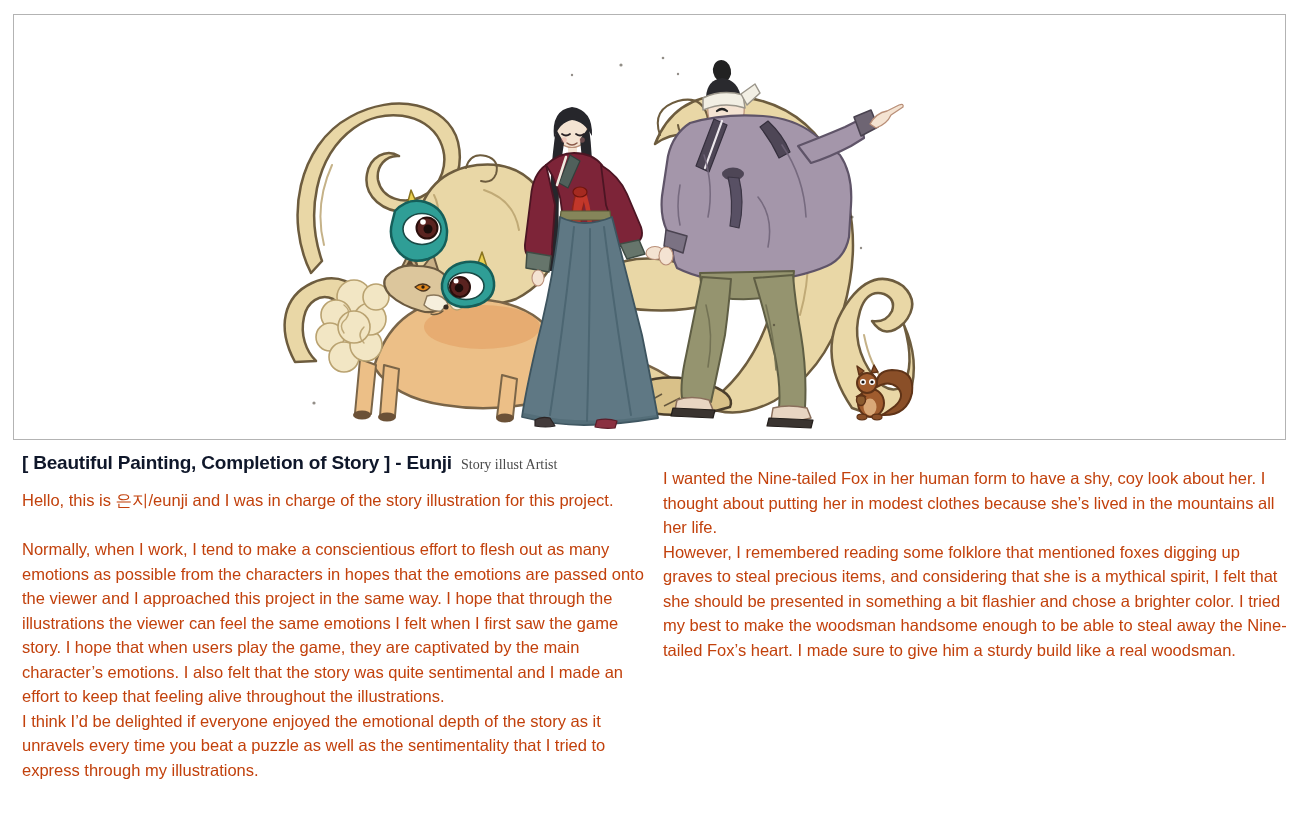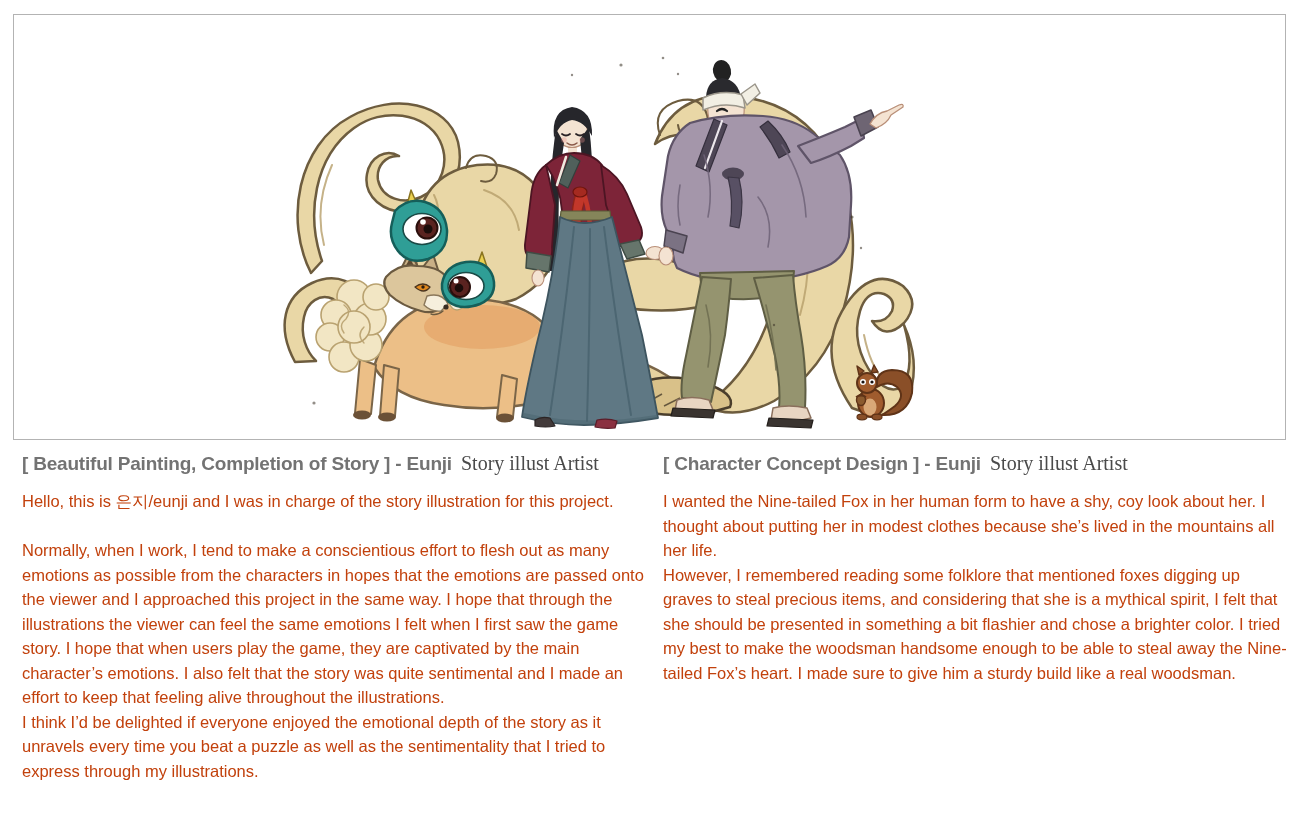--- a/index.html
+++ b/index.html
@@ -11,25 +11,25 @@
   .artwork-frame{
     position:absolute;left:13px;top:14px;width:1273px;height:426px;
     border:1px solid #b3b3b3;background:#ffffff;box-sizing:border-box;
   }
   .artwork-frame svg{display:block;width:100%;height:100%;}
   .col{position:absolute;top:452px;}
   .col-left{left:22px;width:622px;}
   .col-right{left:663px;width:624px;}
   .sec-head{white-space:nowrap;}
   .sec-title{
-    font-size:19px;font-weight:bold;color:#737373;letter-spacing:-0.2px;
+    font-size:19px;font-weight:bold;color:#0f172a;letter-spacing:-0.2px;
   }
   .sec-role{
     font-family:"Liberation Serif","DejaVu Serif",serif;
-    font-size:20px;color:#4a4a4a;margin-left:9px;font-weight:normal;
+    font-size:14px;color:#4a4a4a;margin-left:9px;font-weight:normal;
   }
   .sec-body{
     margin-top:14px;font-size:16.5px;line-height:24.5px;color:#c2410c;
     white-space:pre-line;
   }
 </style>
 </head>
 <body>
 
 <div class="artwork-frame">
@@ -261,18 +261,15 @@
   <div class="sec-head">
     <span class="sec-title">[ Beautiful Painting, Completion of Story ] - Eunji</span><span class="sec-role">Story illust Artist</span>
   </div>
   <div class="sec-body">Hello, this is 은지/eunji and I was in charge of the story illustration for this project.
 
 Normally, when I work, I tend to make a conscientious effort to flesh out as many emotions as possible from the characters in hopes that the emotions are passed onto the viewer and I approached this project in the same way. I hope that through the illustrations the viewer can feel the same emotions I felt when I first saw the game story. I hope that when users play the game, they are captivated by the main character’s emotions. I also felt that the story was quite sentimental and I made an effort to keep that feeling alive throughout the illustrations.
 I think I’d be delighted if everyone enjoyed the emotional depth of the story as it unravels every time you beat a puzzle as well as the sentimentality that I tried to express through my illustrations.</div>
 </div>
 
 <div class="col col-right">
-  <div class="sec-head">
-    <span class="sec-title">[ Character Concept Design ] - Eunji</span><span class="sec-role">Story illust Artist</span>
-  </div>
   <div class="sec-body">I wanted the Nine-tailed Fox in her human form to have a shy, coy look about her. I thought about putting her in modest clothes because she’s lived in the mountains all her life.
 However, I remembered reading some folklore that mentioned foxes digging up graves to steal precious items, and considering that she is a mythical spirit, I felt that she should be presented in something a bit flashier and chose a brighter color. I tried my best to make the woodsman handsome enough to be able to steal away the Nine-tailed Fox’s heart. I made sure to give him a sturdy build like a real woodsman.</div>
 </div>
 
 </body></html>

